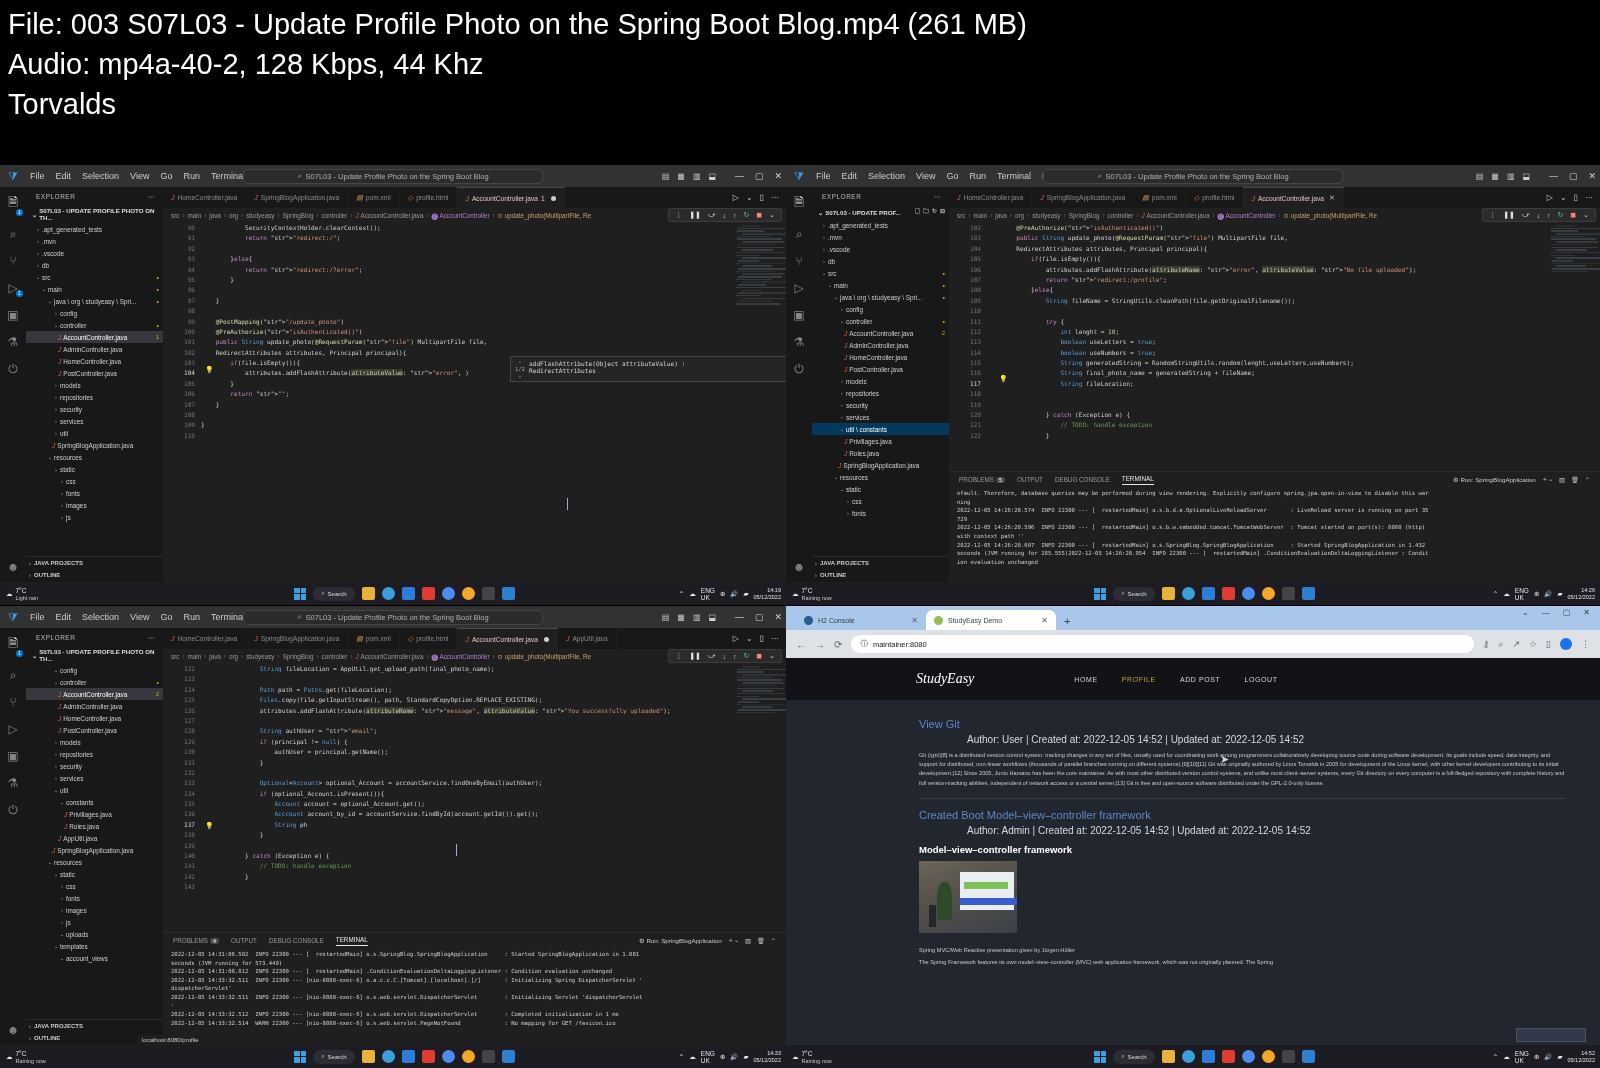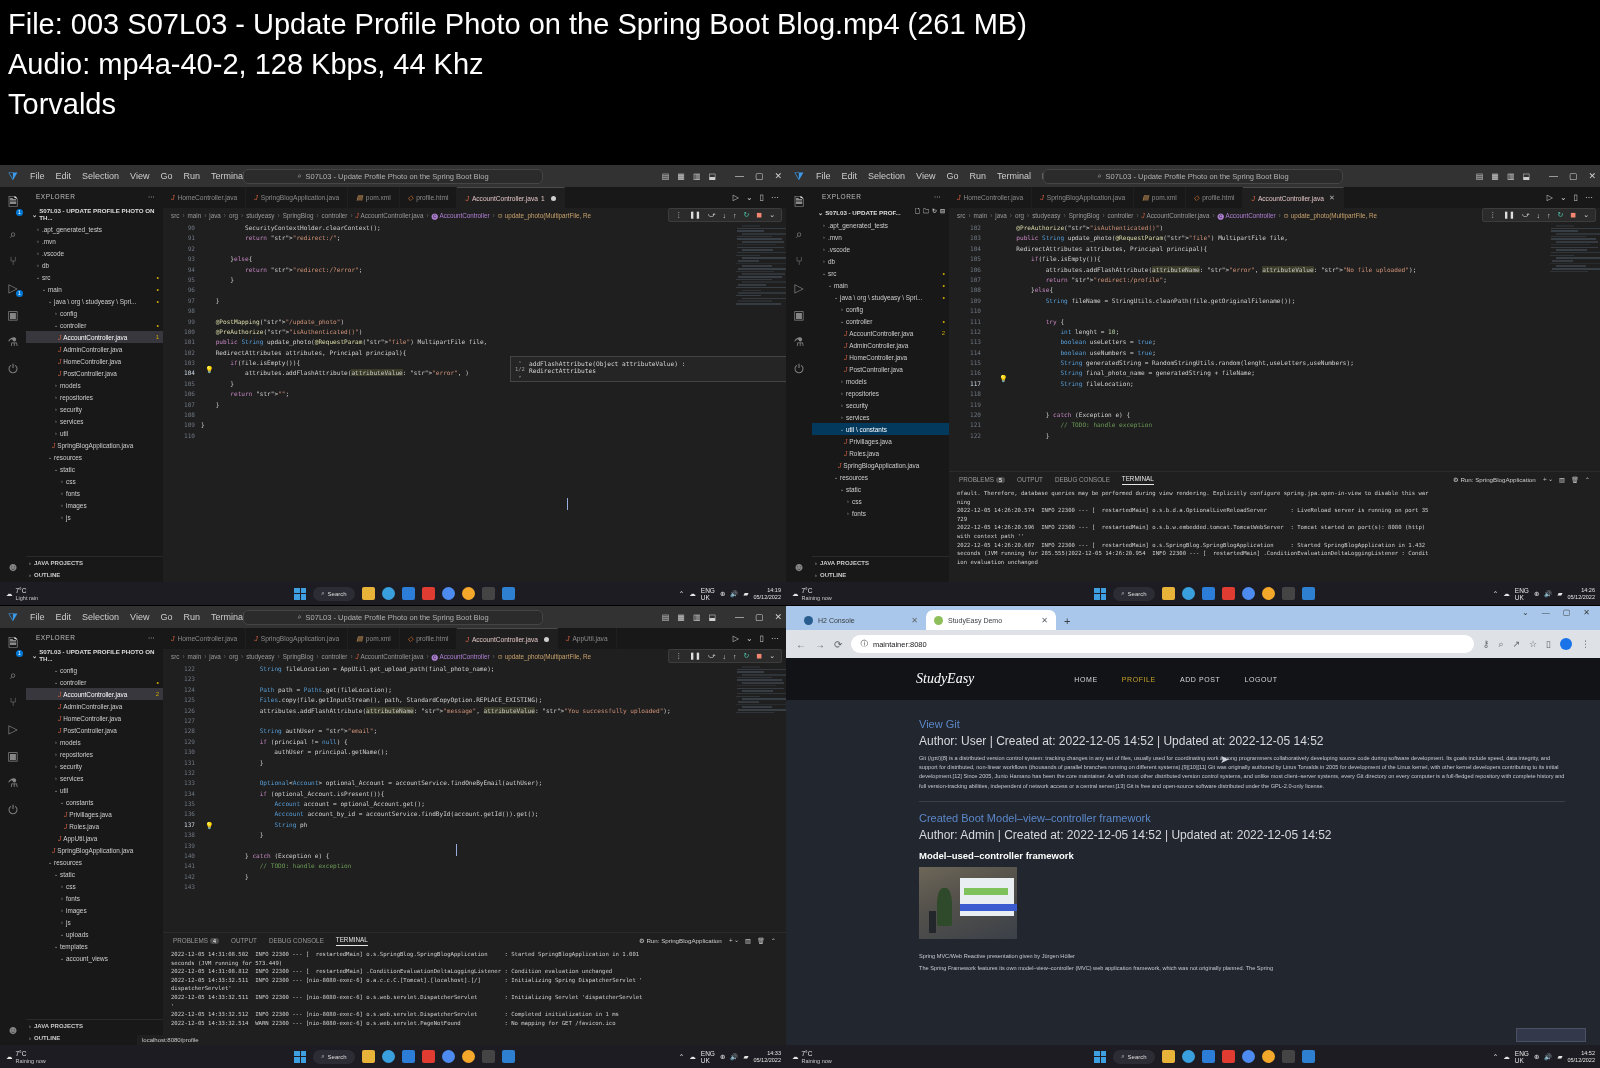--- a/index.html
+++ b/index.html
@@ -134,21 +134,21 @@
             gap:5px; padding:0 9px; font-size:7.5px; color:#202124;}
   .ch-icons { display:flex; gap:9px; font-size:9px; color:#5f6368; align-items:center;}
   .ch-avatar { width:12px; height:12px; border-radius:50%; background:#1a73e8; }
   .ch-page { flex:1; background:#22262f; overflow:hidden; position:relative; color:#dcdde0;}
   .site-nav { height:42px; background:#111317; display:flex; align-items:center; padding:0 0 0 0;}
   .site-logo { font-family:"Liberation Serif", serif; font-style:italic; font-size:14px; color:#fff; margin-left:130px;}
   .site-links { display:flex; gap:24px; margin-left:100px; font-size:7px; letter-spacing:.6px; color:#d7d7d7;}
   .site-links .on { color:#c9a227; }
   .post { padding:0 35px 0 133px; }
   .post h2 { font-size:11px; font-weight:normal; color:#5b88c9; margin-bottom:4px;}
-  .post .meta { font-size:12px; color:#d7d9dd; margin-bottom:6px;}
+  .post .meta { font-size:10px; color:#d7d9dd; margin-bottom:6px;margin-left:48px;}
   .post p.body { font-size:5.6px; line-height:9.2px; color:#c6c9cf; text-align:left;}
   .divider { height:1px; background:#3a3f4a; margin:10px 0 10px; }
   .post h3 { font-size:9.5px; color:#fff; margin:8px 0 6px;}
   .thumb { width:98px; height:72px; border:0; position:relative; overflow:hidden; background:#6a6358;}
   .cap { font-size:5.6px; color:#c6c9cf; margin-top:14px;}
   .ch-status { position:absolute; left:0; bottom:0; background:#22262f; color:#c6c9cf;
                font-size:6px; padding:2px 6px; border-top-right-radius:2px;}
   .ibeam { position:absolute; width:1px; height:9px; background:#9ad; }
 </style>
 </head>
@@ -1374,21 +1374,21 @@
       <div style="height:18px"></div>
       <div class="post">
         <h2>View Git</h2>
         <div class="meta">Author: User | Created at: 2022-12-05 14:52 | Updated at: 2022-12-05 14:52</div>
         <p class="body">Git (/ɡɪt/)[8] is a distributed version control system: tracking changes in any set of files, usually used for coordinating work among programmers collaboratively developing source code during software development. Its goals include speed, data integrity, and support for distributed, non-linear workflows (thousands of parallel branches running on different systems).[9][10][11] Git was originally authored by Linus Torvalds in 2005 for development of the Linux kernel, with other kernel developers contributing to its initial development.[12] Since 2005, Junio Hamano has been the core maintainer. As with most other distributed version control systems, and unlike most client–server systems, every Git directory on every computer is a full-fledged repository with complete history and full version-tracking abilities, independent of network access or a central server.[13] Git is free and open-source software distributed under the GPL-2.0-only license.</p>
         <div class="divider"></div>
       </div>
       <div class="post">
         <h2>Created Boot Model–view–controller framework</h2>
         <div class="meta">Author: Admin | Created at: 2022-12-05 14:52 | Updated at: 2022-12-05 14:52</div>
-        <h3>Model–used–controller framework</h3>
+        <h3>Model–view–controller framework</h3>
         <div class="thumb">
           <div style="position:absolute;inset:0;background:linear-gradient(160deg,#6d6658 0%,#55524c 40%,#3b4048 100%)"></div>
           <div style="position:absolute;left:42%;top:16%;width:55%;height:52%;background:#e9eef2;"></div>
           <div style="position:absolute;left:46%;top:30%;width:45%;height:9%;background:#7fc25b;"></div>
           <div style="position:absolute;left:42%;top:52%;width:58%;height:10%;background:#3b5bd0;"></div>
           <div style="position:absolute;left:18%;top:30%;width:16%;height:52%;background:#2e4a2b;border-radius:40% 40% 8% 8%;"></div>
           <div style="position:absolute;left:10%;top:62%;width:7%;height:30%;background:#23262b;"></div>
         </div>
         <div class="cap">Spring MVC/Web Reactive presentation given by Jürgen Höller</div>
         <div class="cap" style="margin-top:6px">The Spring Framework features its own model–view–controller (MVC) web application framework, which was not originally planned. The Spring</div>

